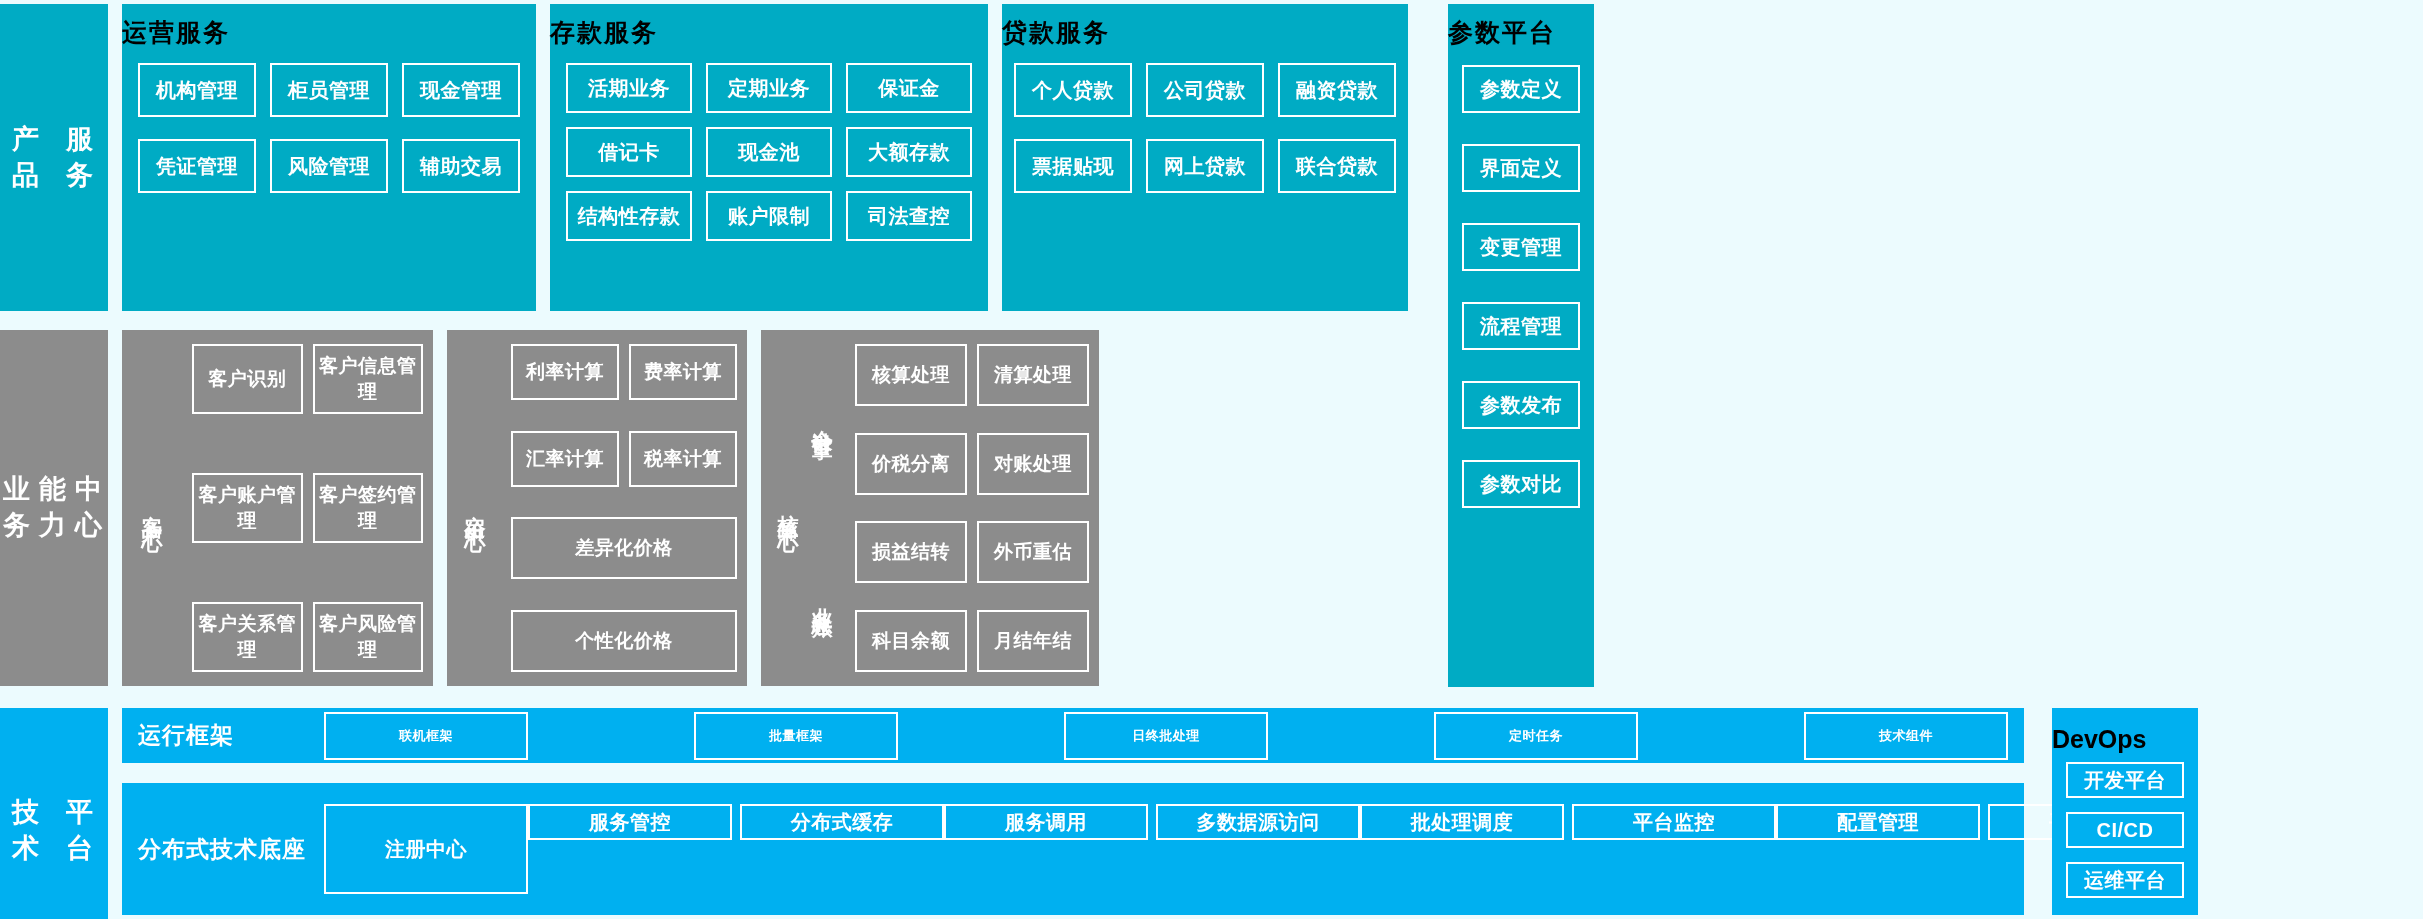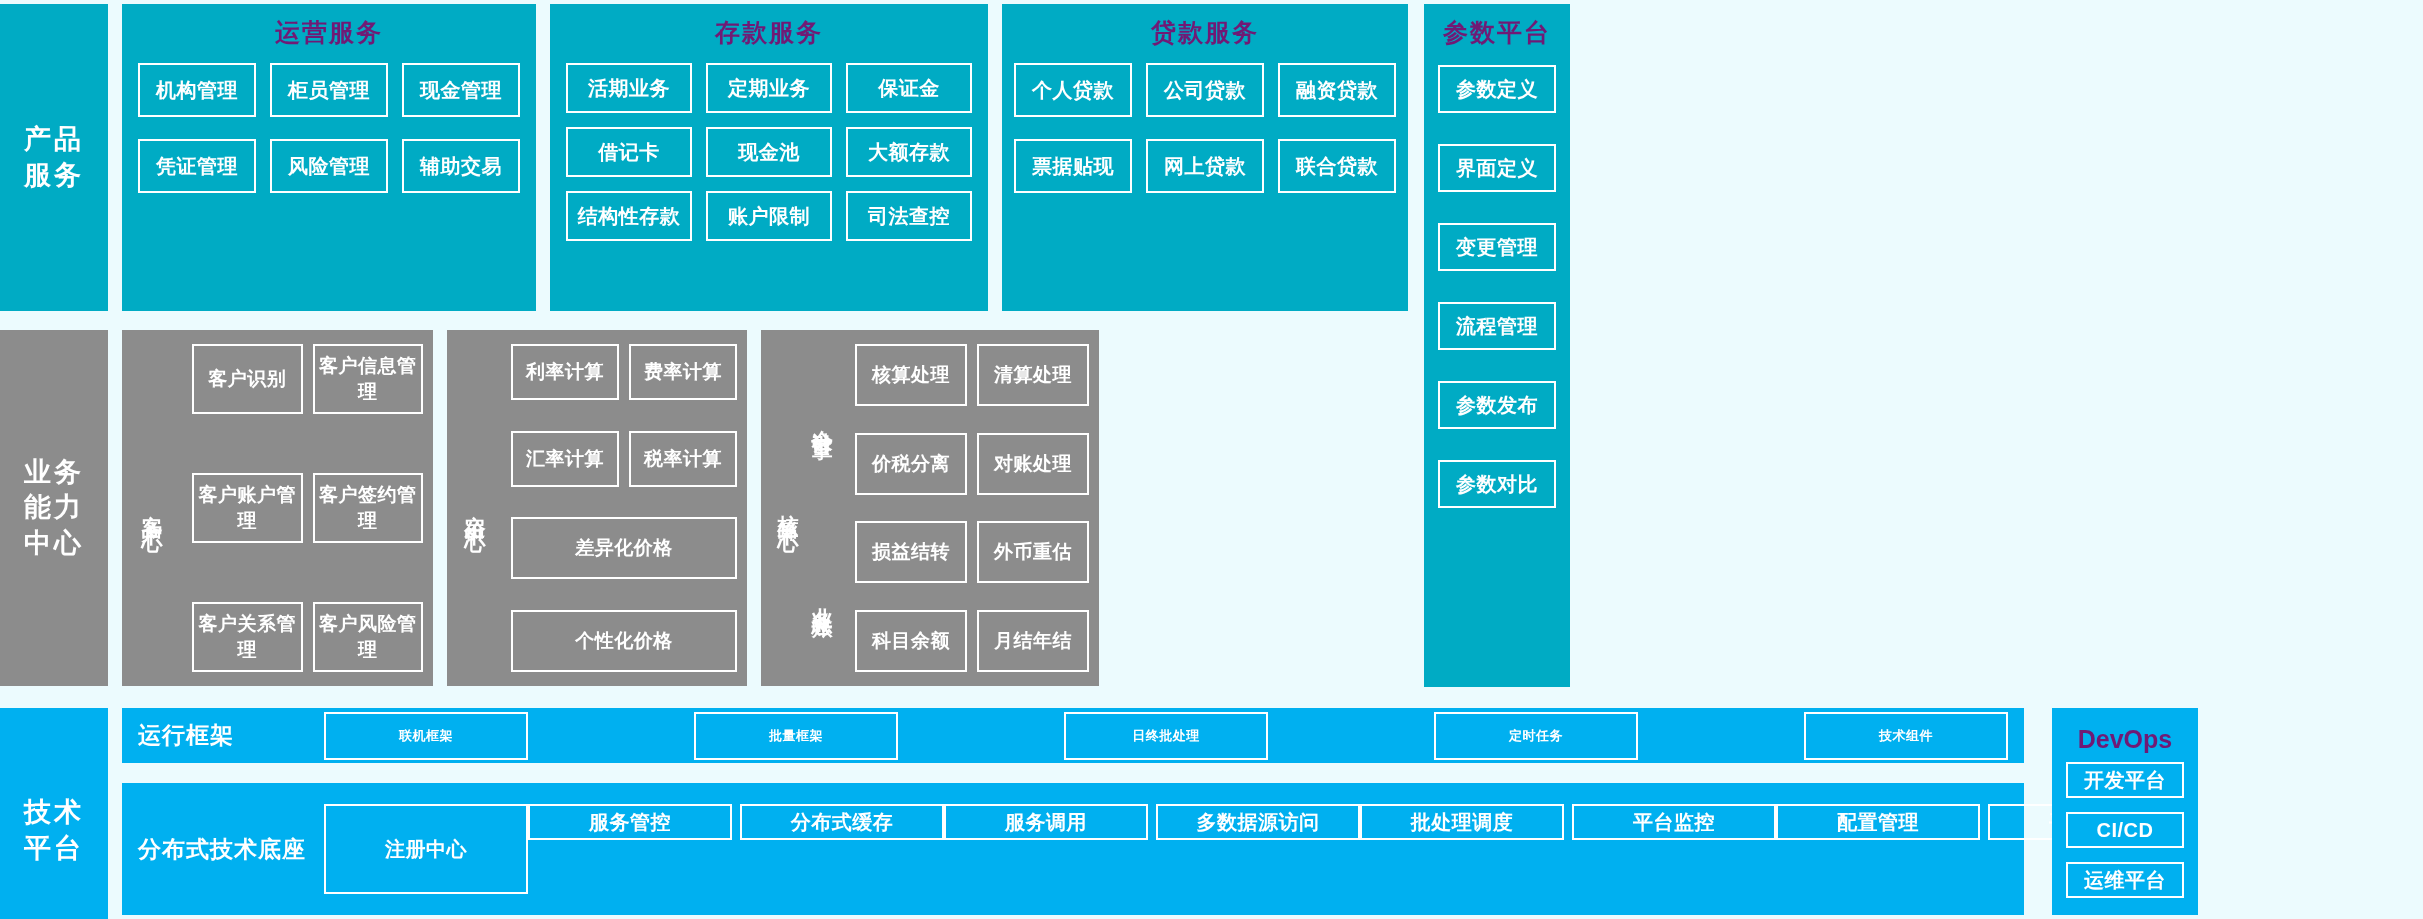--- a/index.html
+++ b/index.html
@@ -6,47 +6,47 @@
   body{
     font-family:"Liberation Sans","DejaVu Sans",sans-serif;
     width:2423px;height:919px;overflow:hidden;
     -webkit-font-smoothing:antialiased;
   }
   .canvas{position:relative;width:2423px;height:919px;background:#ecfbfe;}
 
   
   .band{position:absolute;display:flex;}
   .rail{
-    color:#fff;display:flex;flex-direction:column;align-items:center;
+    color:#fff;display:flex;flex-direction:row;align-items:center;
     justify-content:center;font-weight:bold;line-height:1.32;text-align:center;
   }
   .panel{position:relative;}
   .panel-title{
-    color:#701a75;font-weight:bold;text-align:center;width:100%;
+    color:#000000;font-weight:bold;width:100%;
   }
   .cell{
     border:2px solid #fff;color:#fff;display:flex;align-items:center;
     justify-content:center;font-weight:bold;text-align:center;box-sizing:border-box;
     letter-spacing:.5px;
   }
   .vlabel{
     color:#fff;font-weight:bold;text-align:center;
     writing-mode:vertical-rl;text-orientation:upright;
     letter-spacing:5px;display:flex;align-items:center;justify-content:center;
   }
 
   
   #top-band{left:0;top:4px;height:307px;}
   .t-teal{background:#00abc4;}
   #top-rail{width:108px;height:307px;font-size:27px;letter-spacing:3px;}
   .svc-panel{height:307px;padding-top:12px;box-sizing:border-box;margin-left:14px;}
   #panel-ops{width:414px;}
   #panel-dep{width:438px;}
   #panel-loan{width:406px;}
-  #panel-param{width:146px;margin-left:16px;}
+  #panel-param{width:146px;margin-left:40px;}
   .svc-title{font-size:25px;margin-bottom:14px;letter-spacing:2px;}
   .grid3{display:flex;flex-wrap:wrap;justify-content:center;}
   .svc-cell{width:118px;height:54px;font-size:20px;margin:0 7px 22px 7px;}
   #panel-ops .svc-cell{width:118px;}
   #panel-dep .svc-cell{width:126px;height:50px;margin-bottom:14px;}
   #panel-loan .svc-cell{width:118px;height:54px;}
   .param-cell{width:118px;height:48px;font-size:20px;margin:0 auto 31px auto;}
   #panel-param .svc-title{margin-bottom:16px;}
 
   

